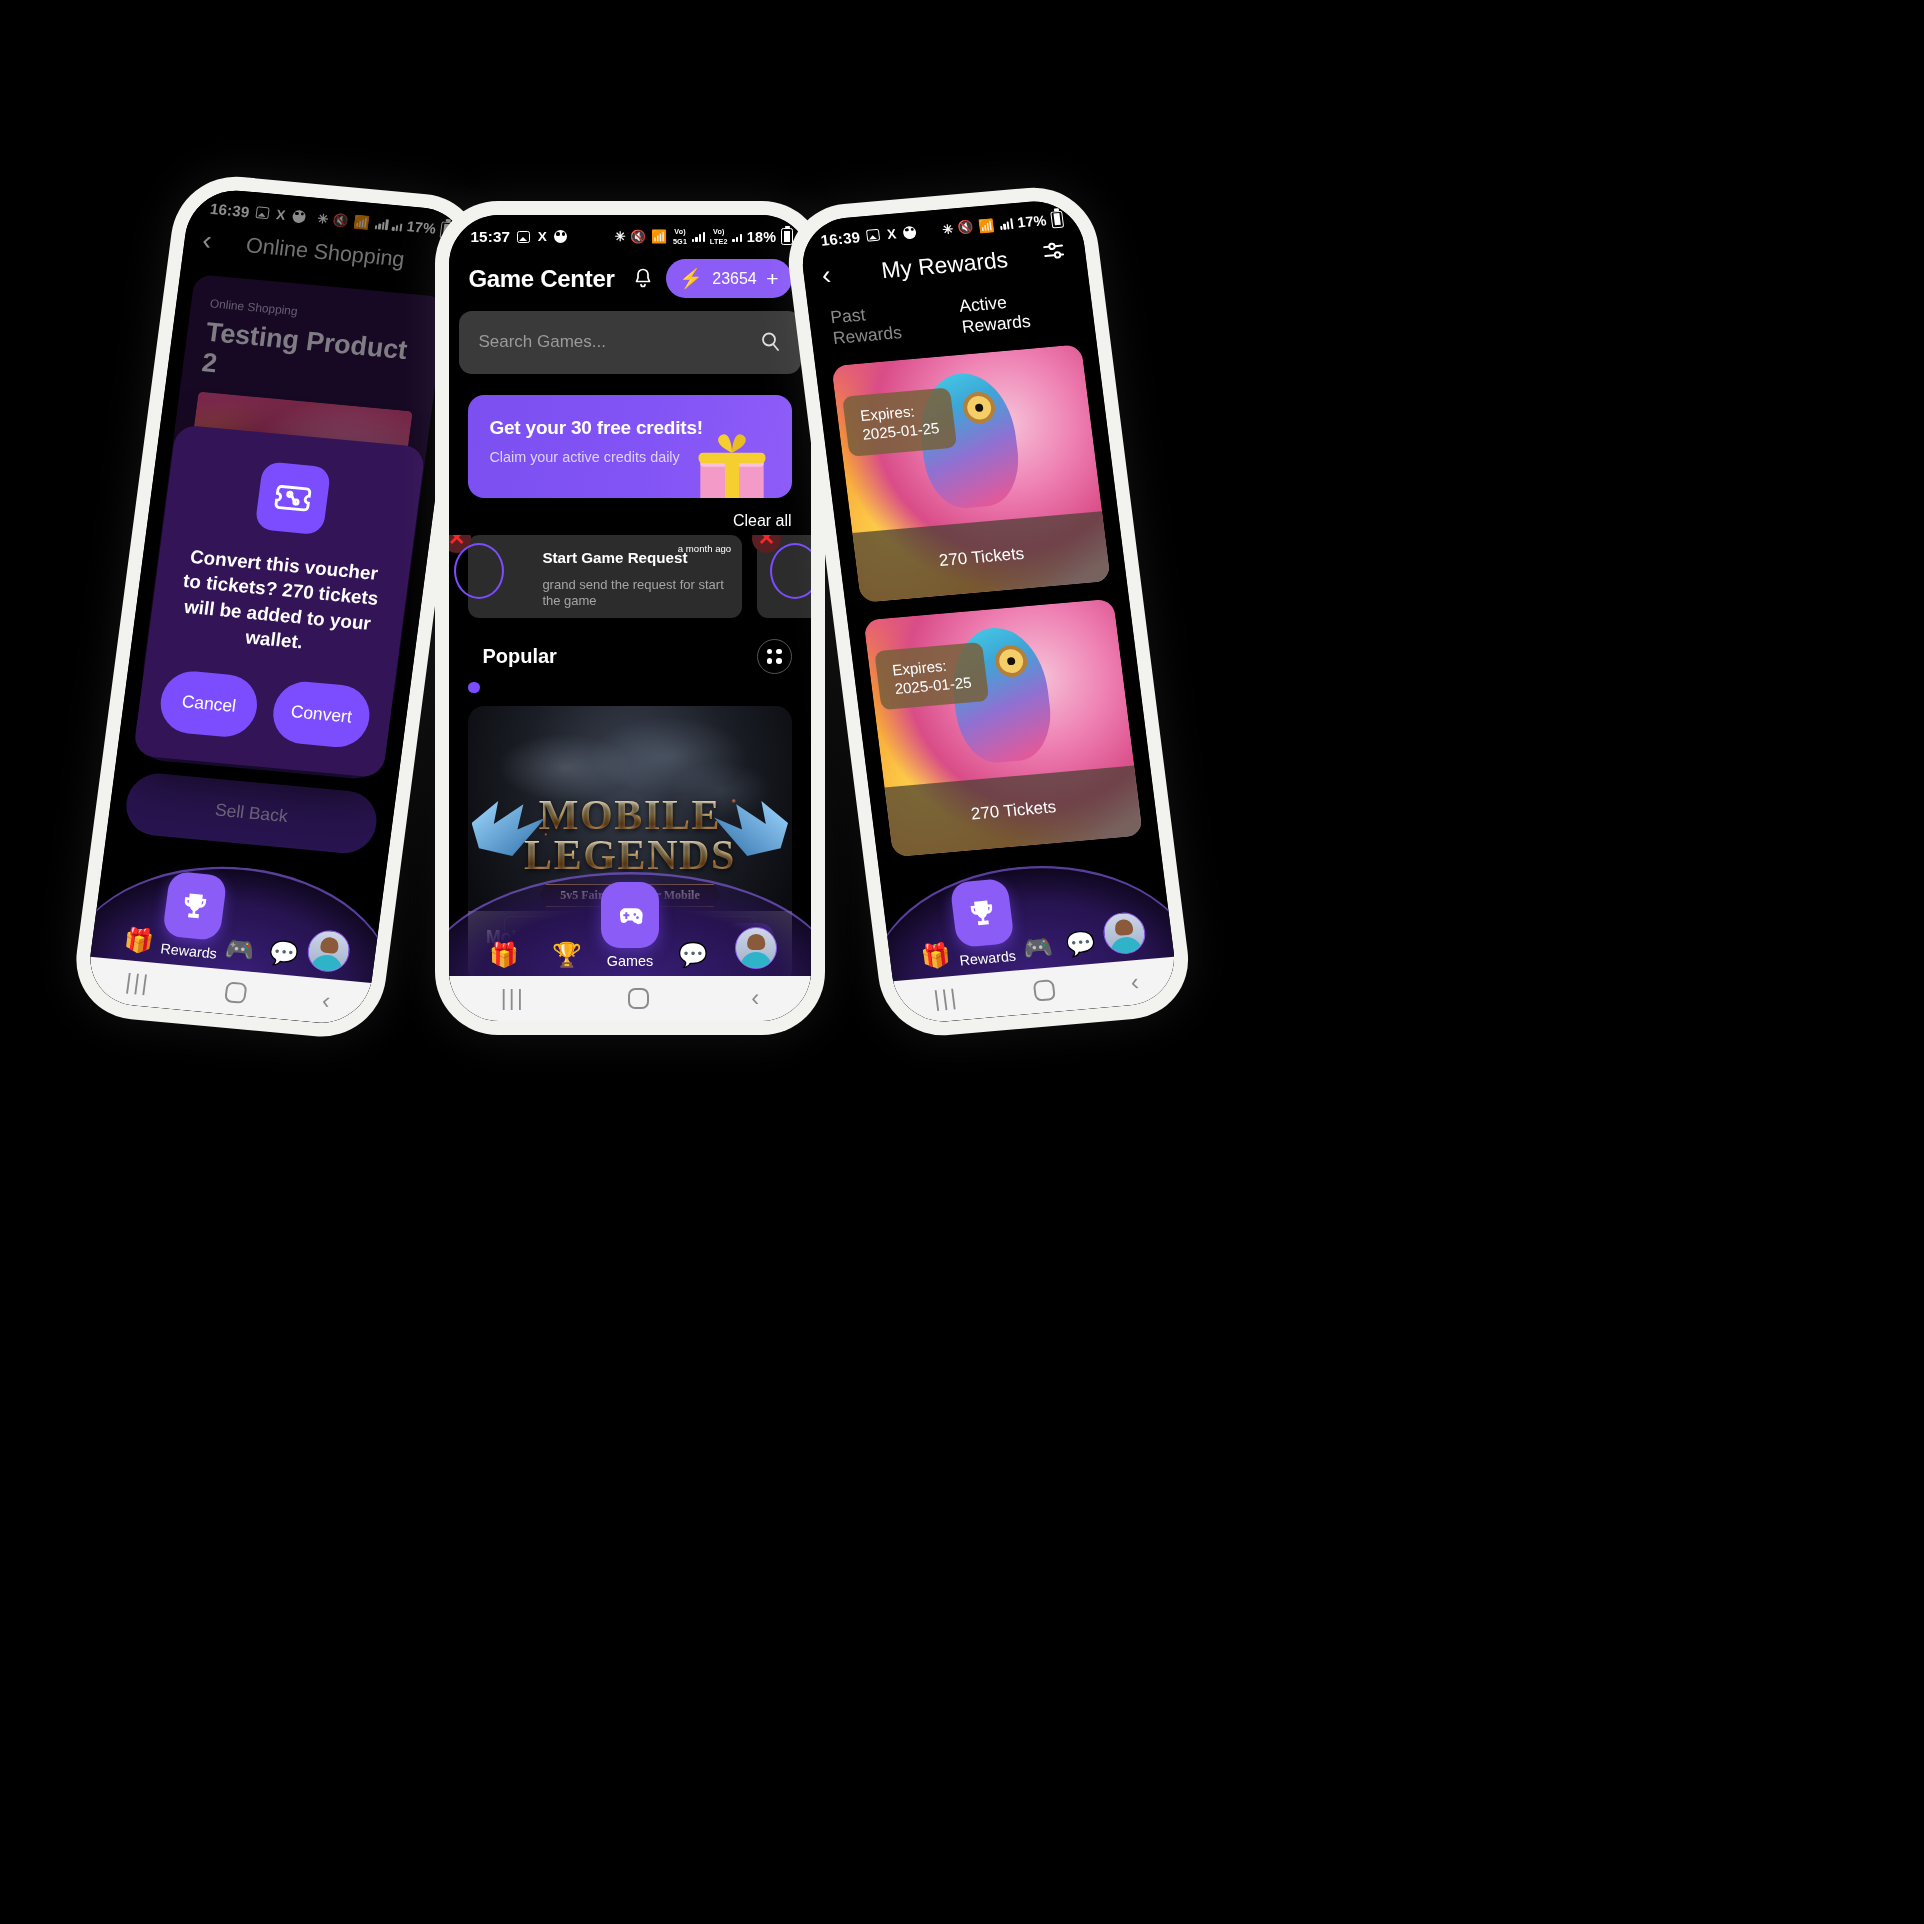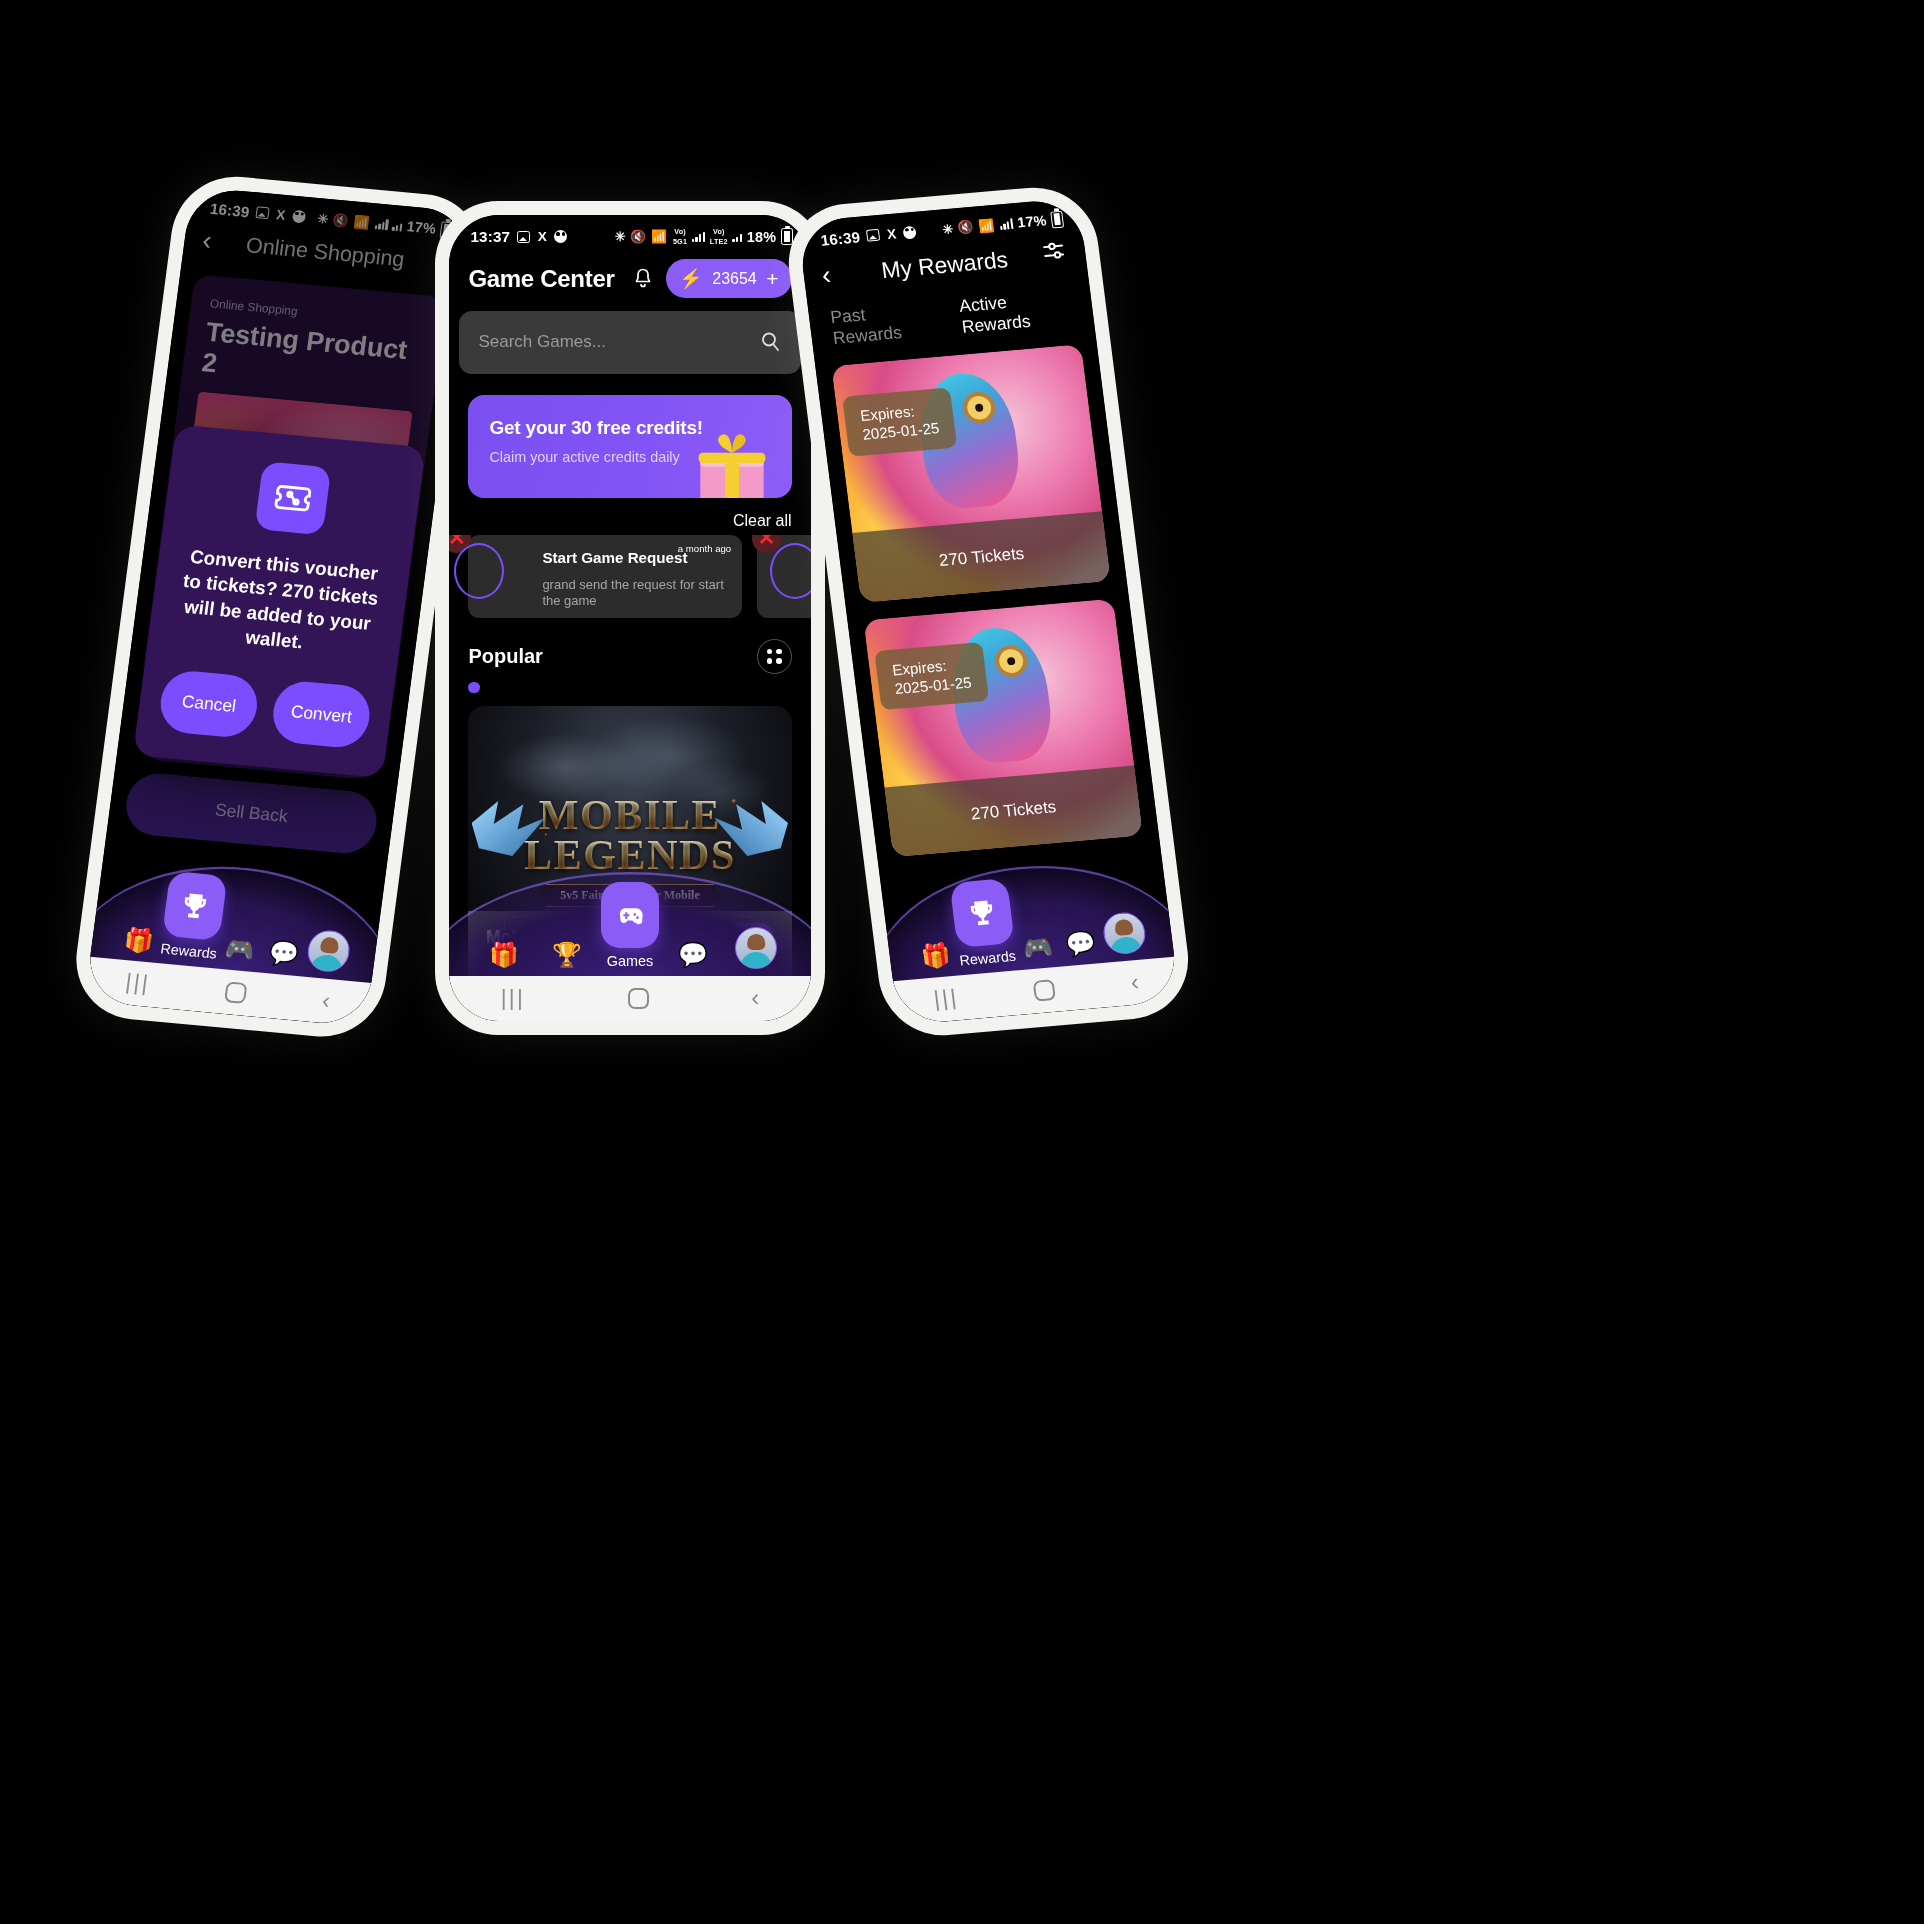--- a/index.html
+++ b/index.html
@@ -120,21 +120,21 @@
   .notif-x {
     position:absolute; left:-26px; top:-11.2px; width: 29px; height:29px; border-radius:50%;
     background:#5a1f22; color:#ef2b2b; font-size:21px; font-weight:700;
     display:flex; align-items:center; justify-content:center;
   }
   .notif-time { position:absolute; right:11.2px; top:8px; font-size:9.6px; color:#fff; }
   .notif-title { font-size: 15.2px; font-weight: 800; }
   .notif-sub { font-size: 13px; color:#a5a5a5; margin-top: 11px; line-height: 1.25; }
 
   
-  .sec-head { display:flex; align-items:center; justify-content:space-between; padding: 21px 19px 0; }
+  .sec-head { display:flex; align-items:center; justify-content:space-between; padding: 21px 19px 0; margin-left: 14px; }
   .sec-title { font-size: 20px; font-weight: 800; }
   .grid-btn {
     width: 35px; height: 35px; border-radius: 50%; border: 1.2px solid #555;
     display:grid; place-items:center;
   }
   .grid-dots { display:grid; grid-template-columns: 5.6px 5.6px; gap: 4px; }
   .grid-dots i { width: 5.6px; height: 5.6px; background:#fff; border-radius:50%; display:block; }
   .dot-ind { width: 11.2px; height: 11.2px; border-radius: 50%; background:#7c4dff; margin: 8px 0 0 19px; }
 
   
@@ -420,21 +420,21 @@
       </div>
     </div>
   </div>
 
   <div class="phone" id="phone-center">
     <div class="phone-inner">
       <div class="screen">
 
         <div class="statusbar">
           <div class="sb-left">
-            <span>13:37</span>
+            <span>15:37</span>
             <span class="glyph-img"></span>
             <span class="glyph-x">X</span>
             <span class="glyph-cat"></span>
           </div>
           <div class="sb-right">
             <span class="sb-ico">✳</span>
             <span class="sb-ico">🔇</span>
             <span class="sb-ico">📶</span>
             <span class="volte">Vo)<br>5G1</span>
             <span class="bars">

